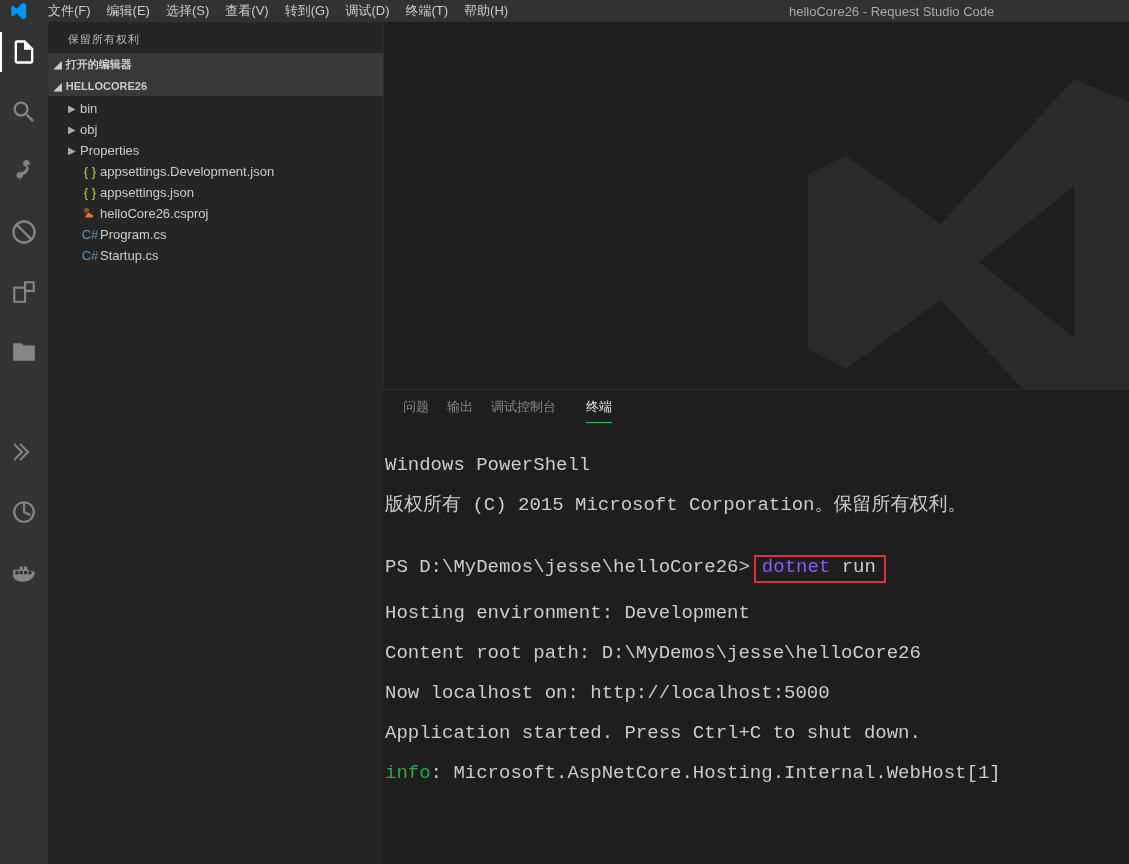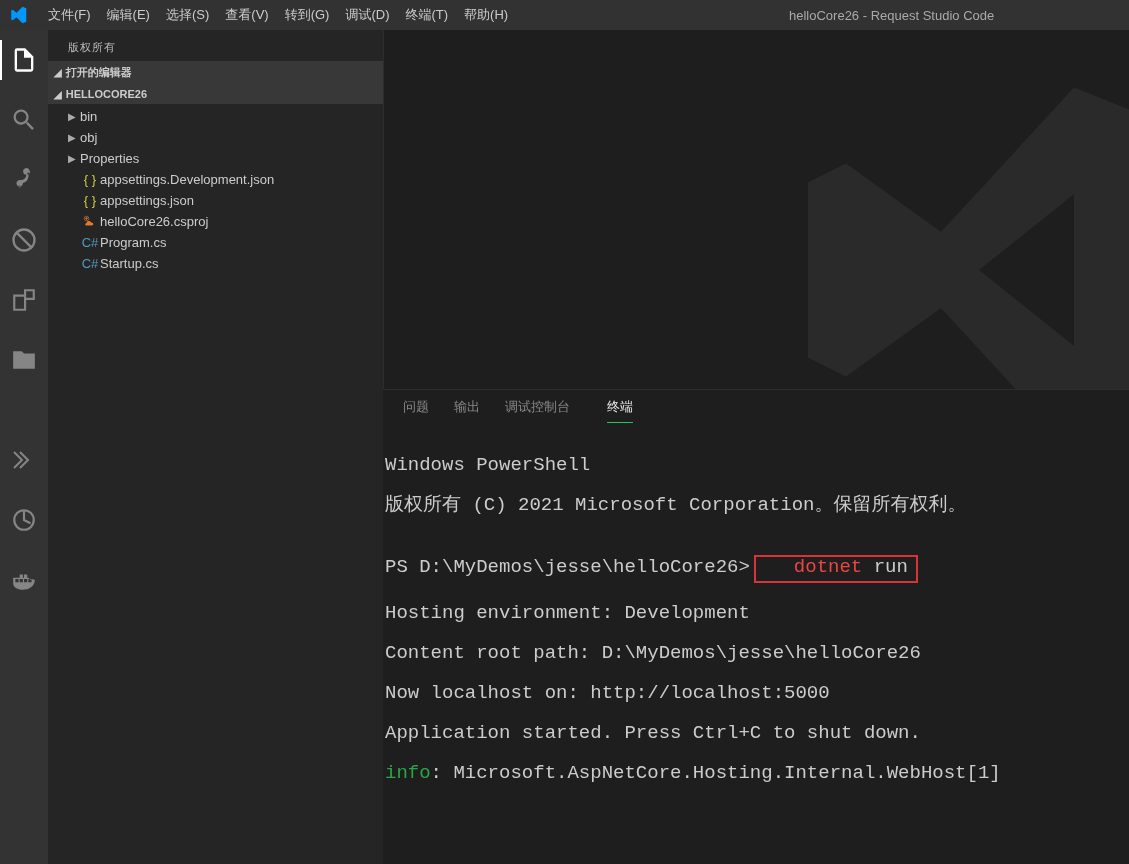--- a/index.html
+++ b/index.html
@@ -6,21 +6,21 @@
     body {
       width: 1129px; height: 864px;
       background: #1e1e1e;
       font-family: "Segoe UI", "Microsoft YaHei", sans-serif;
       color: #cccccc;
       overflow: hidden;
       display: flex;
       flex-direction: column;
     }
     .title-bar {
-      height: 30px;
+      height: 22px;
       background: #323233;
       display: flex;
       align-items: center;
       font-size: 13px;
       position: relative;
     }
     .title-bar .logo {
       width: 35px; display:flex; align-items:center; justify-content:center;
     }
     .menu { display: flex; padding-left: 5px; }
@@ -101,21 +101,21 @@
       width: 380px; height: 380px;
       opacity: 0.05;
     }
     .panel {
       height: 475px;
       border-top: 1px solid #2d2d2d;
       background: #1e1e1e;
       display: flex; flex-direction: column;
     }
     .panel-tabs {
-      display: flex; gap: 25px;
+      display: flex; gap: 18px;
       padding: 8px 20px 0;
       font-size: 13px;
     }
     .panel-tab {
       color: #888; cursor: pointer; padding-bottom: 6px;
     }
     .panel-tab.active { color: #e7e7e7; border-bottom: 1px solid #22c55e; margin-left: 12px; }
     .terminal {
       flex: 1;
       padding: 12px 5px 10px 2px;
@@ -126,21 +126,21 @@
       white-space: pre;
       overflow: hidden;
     }
     .term-line { display: block; }
     .cmd-box {
       border: 2px solid #d9333a;
       padding: 0 8px 4px 6px;
       display: inline-block;
       margin-left: 4px;
     }
-    .yellow { color: #ef4444; margin-left: 32px; }
+    .yellow { color: #8b5cf6; }
     .info-green { color: #2aa745; }
     svg { display: block; }
     .ic-json { color: #cbcb41; }
     .ic-xml { color: #e37933; }
     .ic-cs { color: #519aba; }
   </style>
 </head>
 <body>
 
 <div class="title-bar">
@@ -209,21 +209,21 @@
         </svg>
     </div>
     <div class="activity-icon">
       <svg width="26" height="26" viewBox="0 0 24 24">
           <path fill="currentColor" d="M4 11h3v3H4zm4 0h3v3H8zm4 0h3v3h-3zm-4-4h3v3H8zm4 0h3v3h-3zm4 4h3v3h-3zM2 15c0 4 4 6 9 6s11-3 11-9c-1-1-3-1-4 0-1-3-4-2-4-2H2v5z"></path>
         </svg>
     </div>
   </div>
 
   <div class="sidebar">
-    <div class="sidebar-title">版权所有</div>
+    <div class="sidebar-title">保留所有权利</div>
     <div class="panel-header">
       <span class="chev">◢</span>
       <span>打开的编辑器</span>
     </div>
     <div class="panel-header">
       <span class="chev">◢</span>
       <span>HELLOCORE26</span>
     </div>
     <div class="tree">
       <div class="tree-item">
@@ -280,21 +280,21 @@
     </div>
     <div class="panel">
       <div class="panel-tabs">
         <div class="panel-tab">问题</div>
         <div class="panel-tab">输出</div>
         <div class="panel-tab">调试控制台</div>
         <div class="panel-tab active">终端</div>
       </div>
       <div class="terminal">
 <span class="term-line">Windows PowerShell</span>
-<span class="term-line">版权所有 (C) 2021 Microsoft Corporation。保留所有权利。</span>
+<span class="term-line">版权所有 (C) 2015 Microsoft Corporation。保留所有权利。</span>
 <span class="term-line"></span>
 <span class="term-line"><span>PS D:\MyDemos\jesse\helloCore26&gt;</span><span class="cmd-box"><span class="yellow">dotnet</span><span> run</span></span></span>
 <span class="term-line">Hosting environment: Development</span>
 <span class="term-line">Content root path: D:\MyDemos\jesse\helloCore26</span>
 <span class="term-line">Now localhost on: http://localhost:5000</span>
 <span class="term-line">Application started. Press Ctrl+C to shut down.</span>
 <span class="term-line"><span class="info-green">info</span><span>: Microsoft.AspNetCore.Hosting.Internal.WebHost[1]</span></span>
 
 
 

